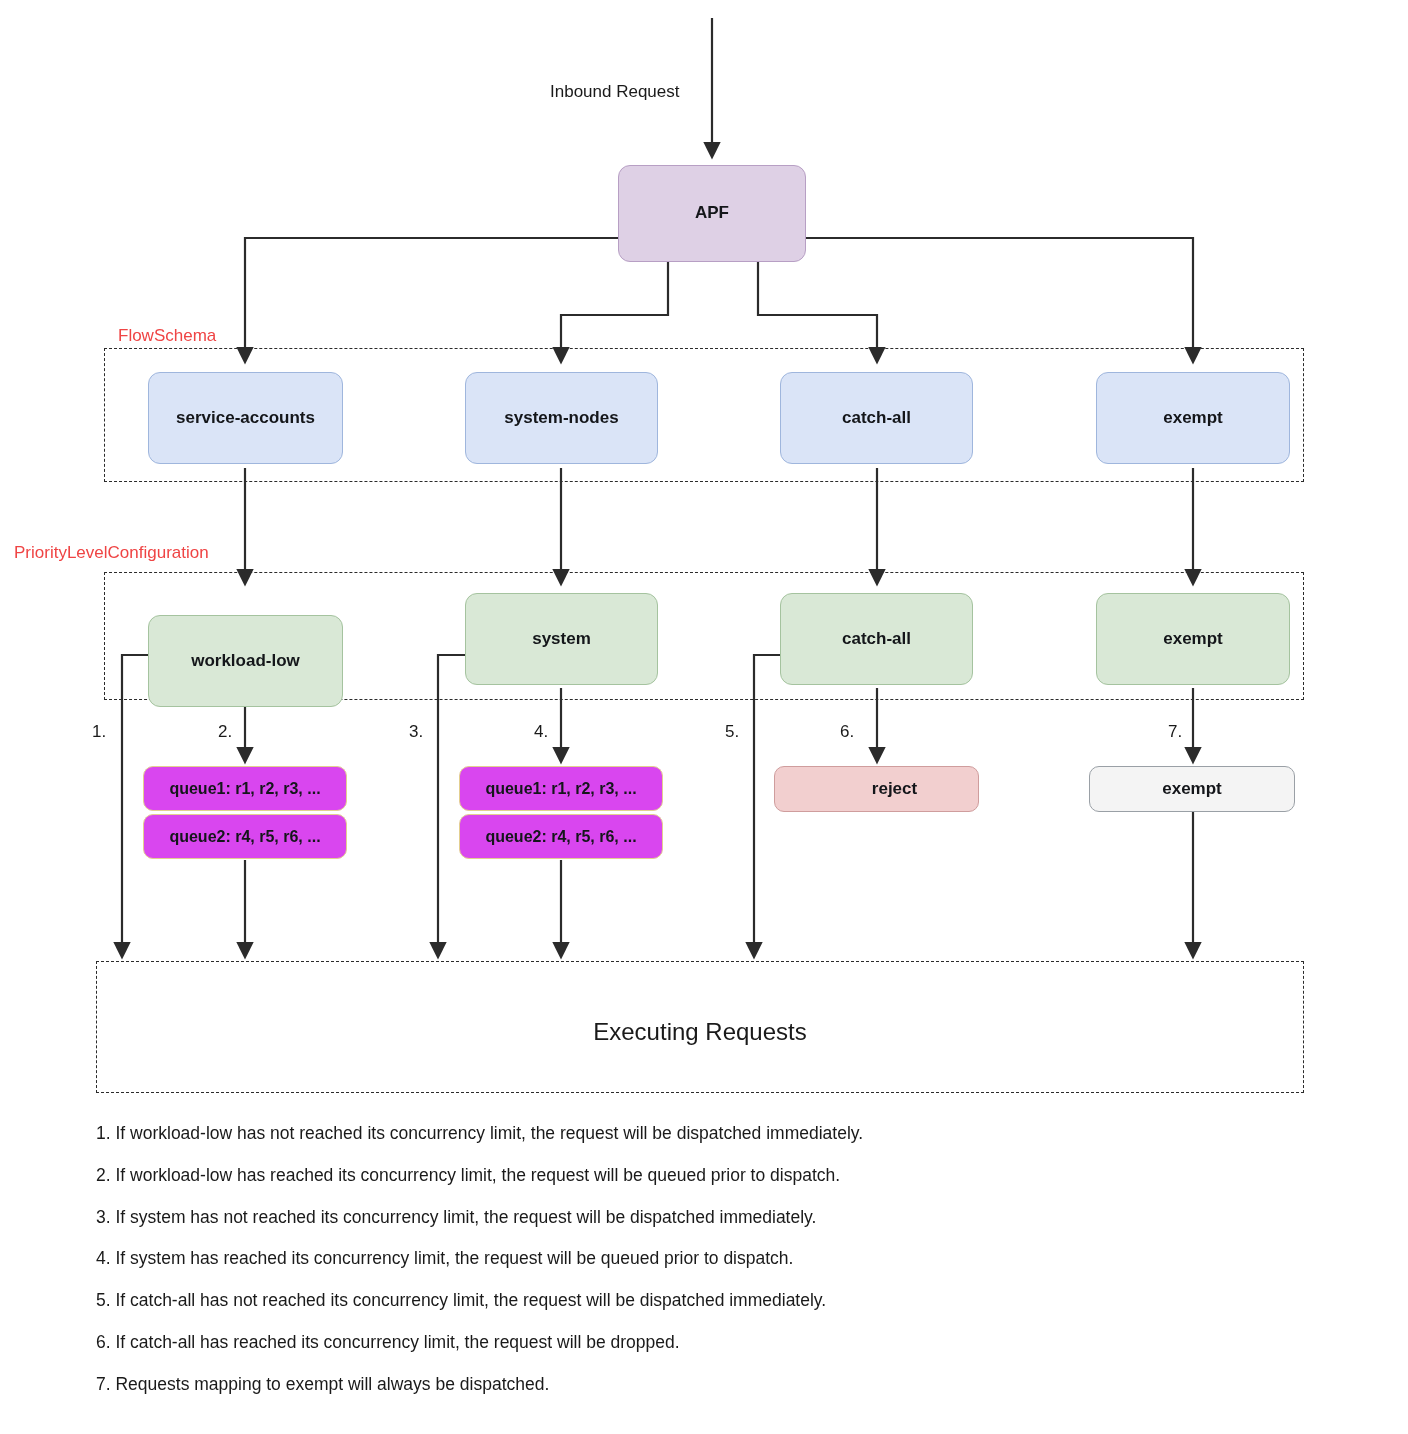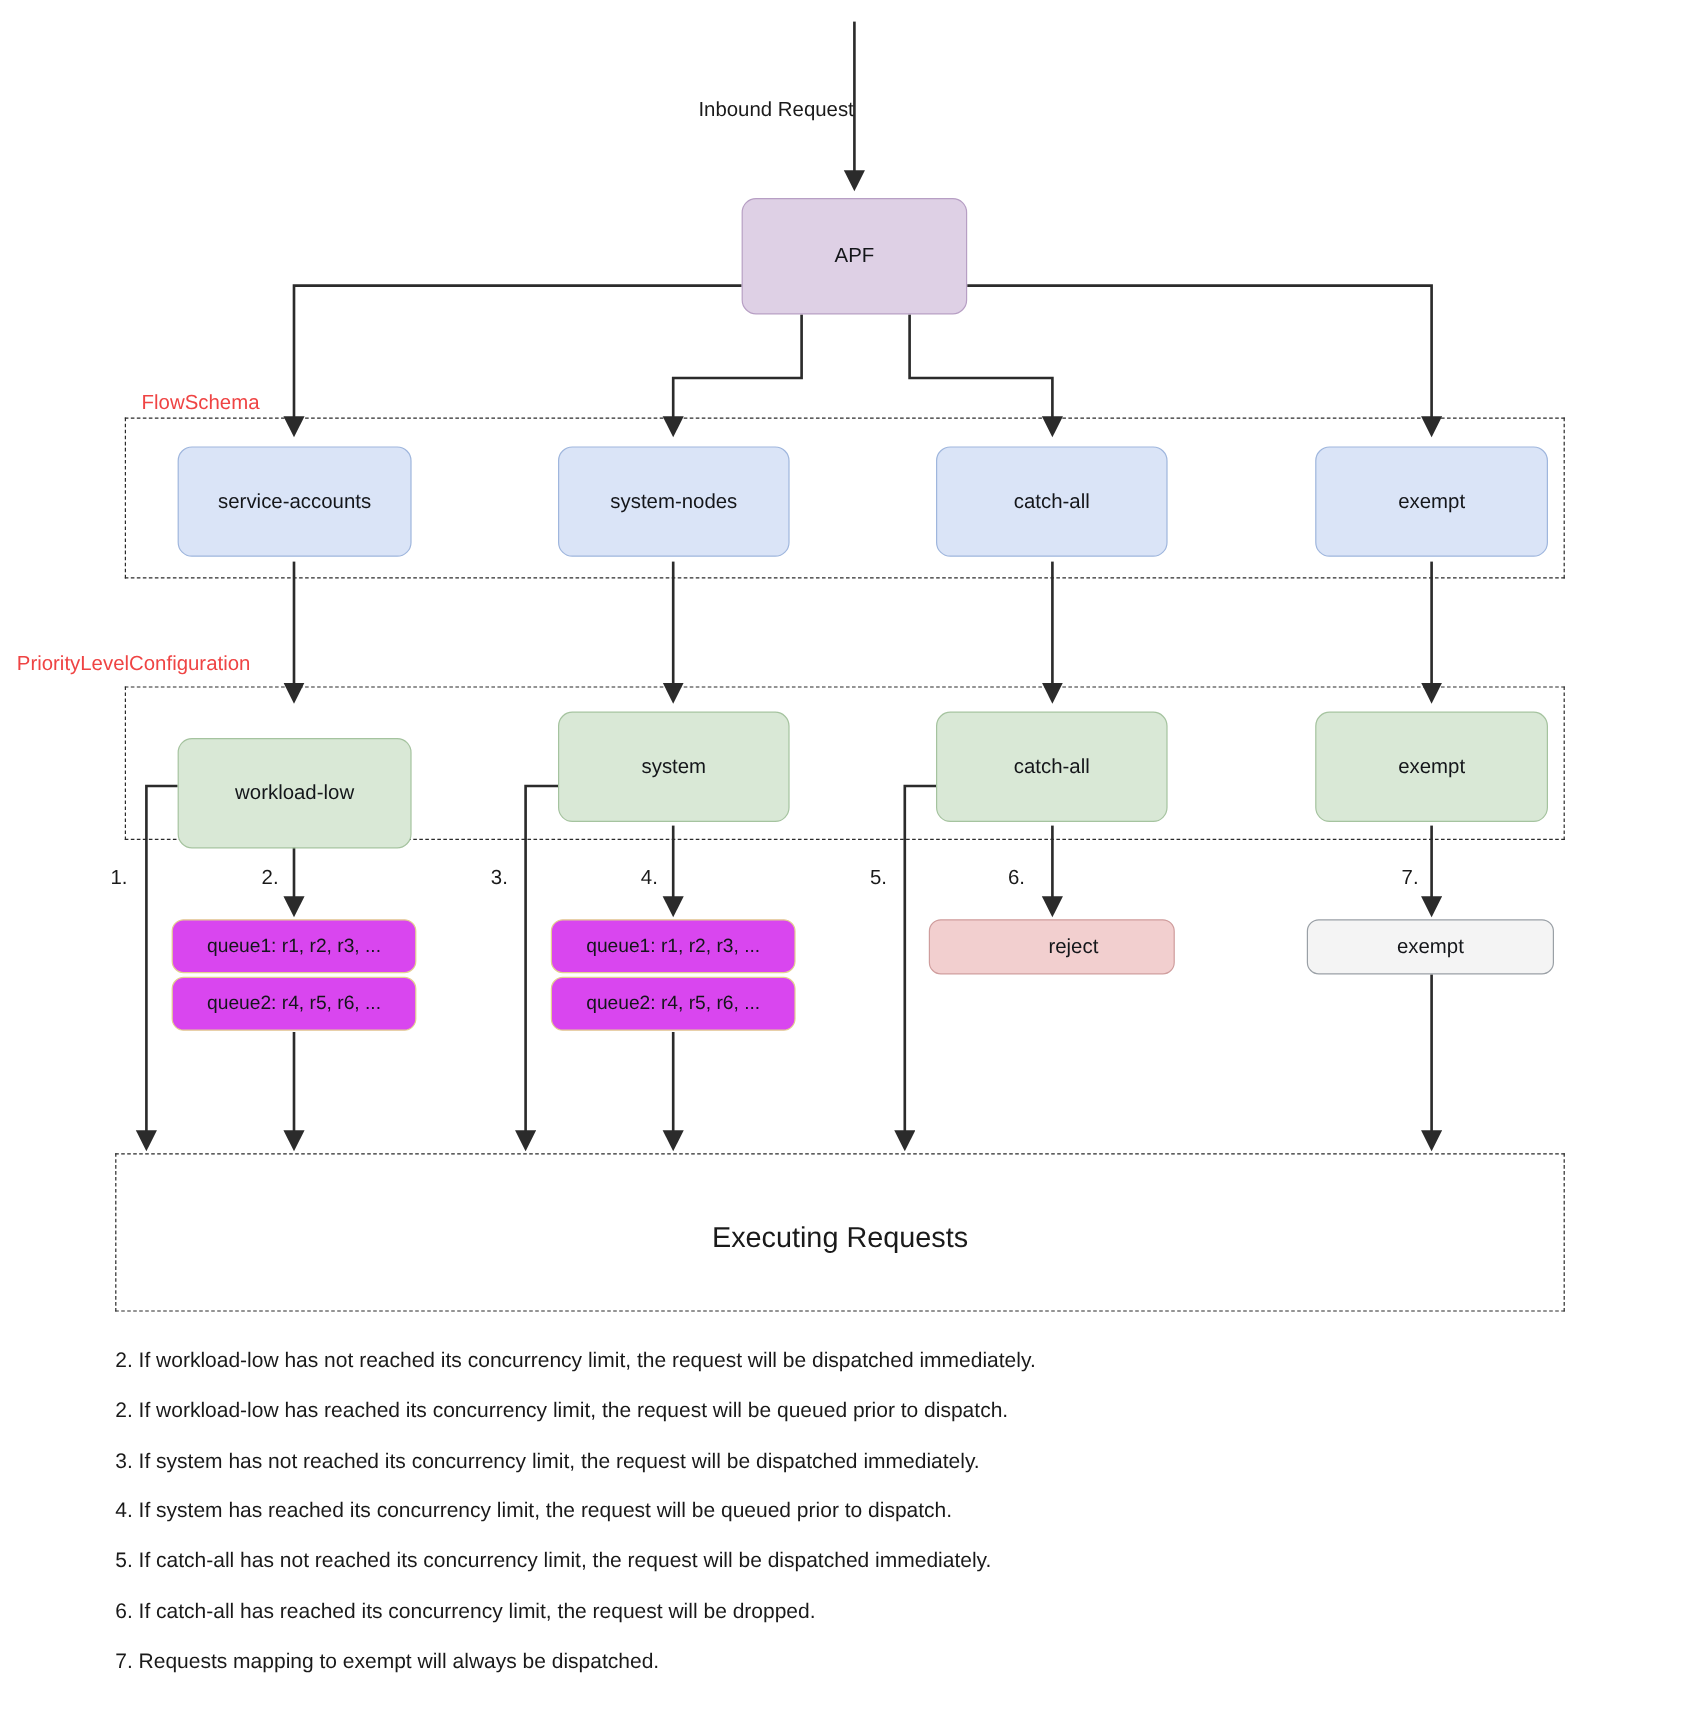--- a/index.html
+++ b/index.html
@@ -14,20 +14,21 @@
   .svg-layer{position:absolute;left:0;top:0;width:1408px;height:1434px;pointer-events:none;}
 
   .node{
     position:absolute;
     box-sizing:border-box;
     display:flex;align-items:center;justify-content:center;
     text-align:center;
     font-size:17px;
     line-height:1.2;
     color:#14161a;
+    font-weight:bold;
   }
   .fs-node{
     background:#dae4f7;
     border:1px solid #9fb6dd;
     border-radius:12px;
   }
   .pl-node{
     background:#d9e8d6;
     border:1px solid #a5c39f;
     border-radius:12px;
@@ -71,21 +72,20 @@
     font-size:24px;
     color:#1a1a1a;
     white-space:nowrap;
     text-align:center;
   }
   .edge-label{
     position:absolute;
     font-size:17px;
     color:#1a1a1a;
     white-space:nowrap;
-    margin-left:32px;
   }
   .step-num{
     position:absolute;
     font-size:17px;
     color:#1a1a1a;
     white-space:nowrap;
   }
   .legend{
     position:absolute;
     left:96px;top:1122px;
@@ -183,21 +183,21 @@
   <div class="node queue-node" style="left:459px;top:814px;width:204px;height:45px;">queue2: r4, r5, r6, ...</div>
 
   <div class="node reject-node" style="left:774px;top:766px;width:205px;height:46px;padding-left:36px;">reject</div>
 
   <div class="node exempt-node" style="left:1089px;top:766px;width:206px;height:46px;">exempt</div>
 
   <div class="group-box" style="left:96px;top:961px;width:1208px;height:132px;"></div>
   <div class="exec-label" style="left:96px;top:1018px;width:1208px;">Executing Requests</div>
 
   <div class="legend">
-    <div class="legend-item">2. If workload-low has not reached its concurrency limit, the request will be dispatched immediately.</div>
+    <div class="legend-item">1. If workload-low has not reached its concurrency limit, the request will be dispatched immediately.</div>
     <div class="legend-item">2. If workload-low has reached its concurrency limit, the request will be queued prior to dispatch.</div>
     <div class="legend-item">3. If system has not reached its concurrency limit, the request will be dispatched immediately.</div>
     <div class="legend-item">4. If system has reached its concurrency limit, the request will be queued prior to dispatch.</div>
     <div class="legend-item">5. If catch-all has not reached its concurrency limit, the request will be dispatched immediately.</div>
     <div class="legend-item">6. If catch-all has reached its concurrency limit, the request will be dropped.</div>
     <div class="legend-item">7. Requests mapping to exempt will always be dispatched.</div>
   </div>
 
 </div>
 

